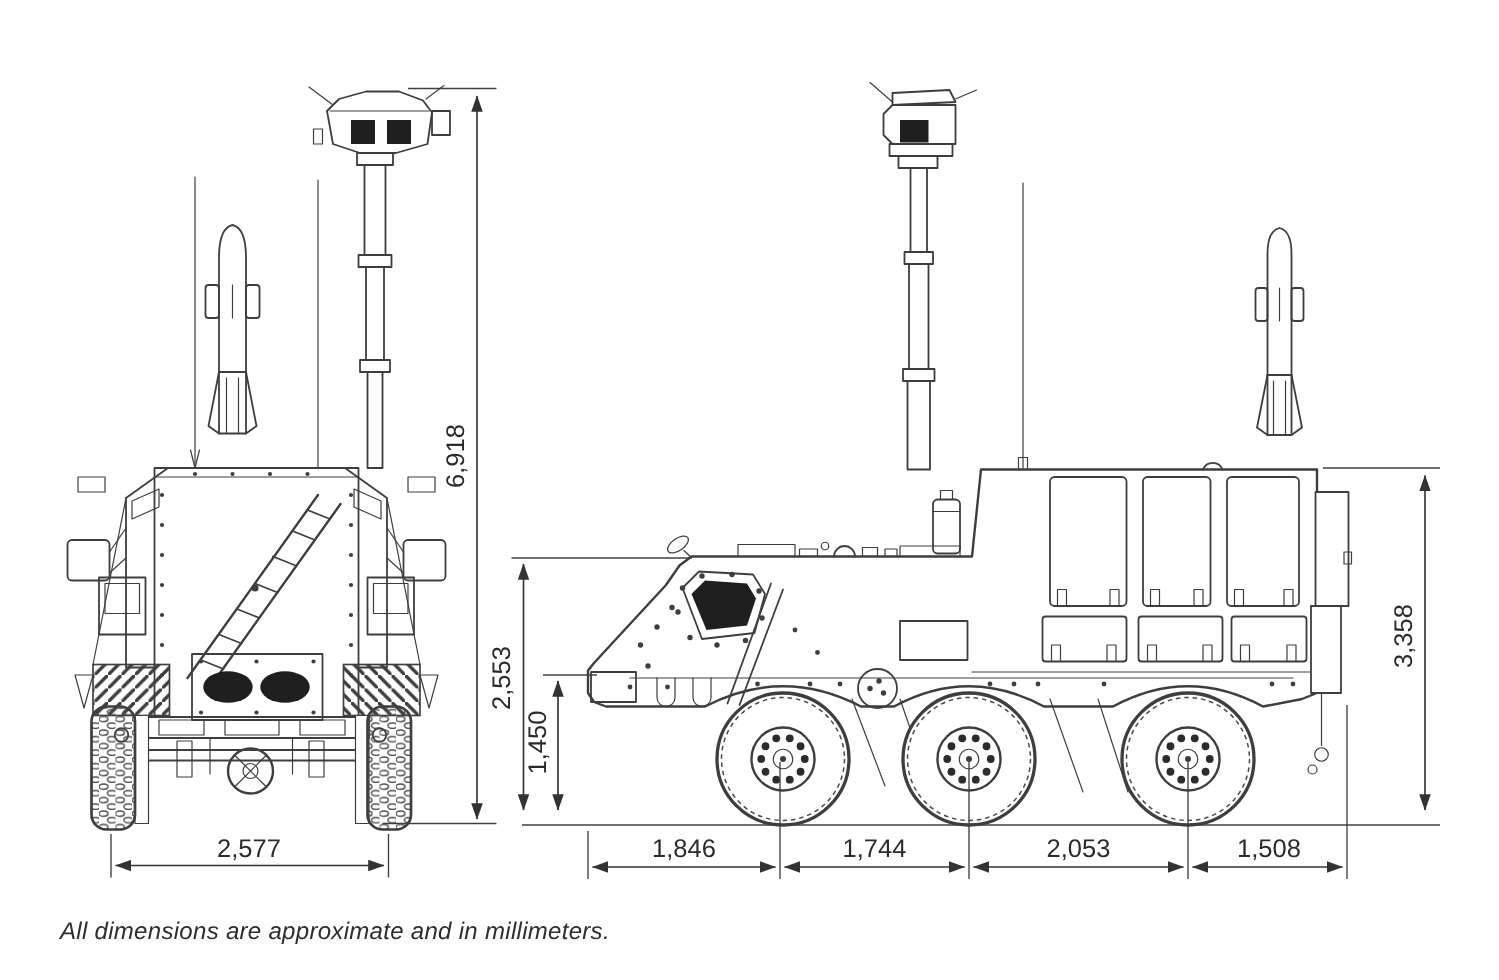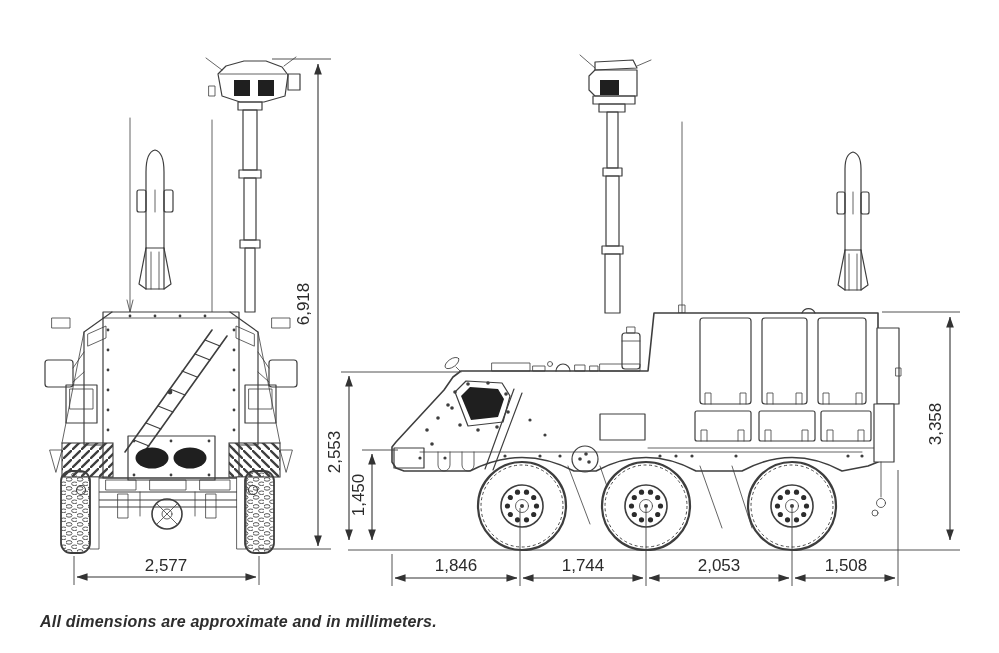--- a/index.html
+++ b/index.html
@@ -16,21 +16,21 @@
   .thin{stroke-width:.8;}
   .med{stroke-width:1.6;}
   .thick{stroke-width:2.2;}
   .darkfill{fill:var(--dark);stroke:none;}
   .whitefill{fill:#fff;}
   .bolt{fill:var(--line);stroke:none;}
   .ext{stroke:#3f3f3f;stroke-width:.9;fill:none;}
   .dimline{stroke:#333;stroke-width:1.1;fill:none;}
   .dimtxt{font-family:"Liberation Sans",sans-serif;font-size:17px;fill:var(--dimtxt);}
   .footer-note{position:absolute;left:40px;top:613px;font-size:16px;font-style:italic;
-               font-weight:700;color:#2e2e2e;letter-spacing:.2px;}
+               font-weight:400;color:#2e2e2e;letter-spacing:.2px;}
 </style>
 </head>
 <body>
 
 <div class="canvas">
 <svg width="999" height="653" viewBox="0 0 999 653">
   <defs>
     <marker id="arr" viewBox="0 0 10 7" refX="9.6" refY="3.5" markerWidth="11" markerHeight="8" orient="auto-start-reverse" markerUnits="userSpaceOnUse">
       <path d="M0,0 L10,3.5 L0,7 Z" fill="#333"></path>
     </marker>

